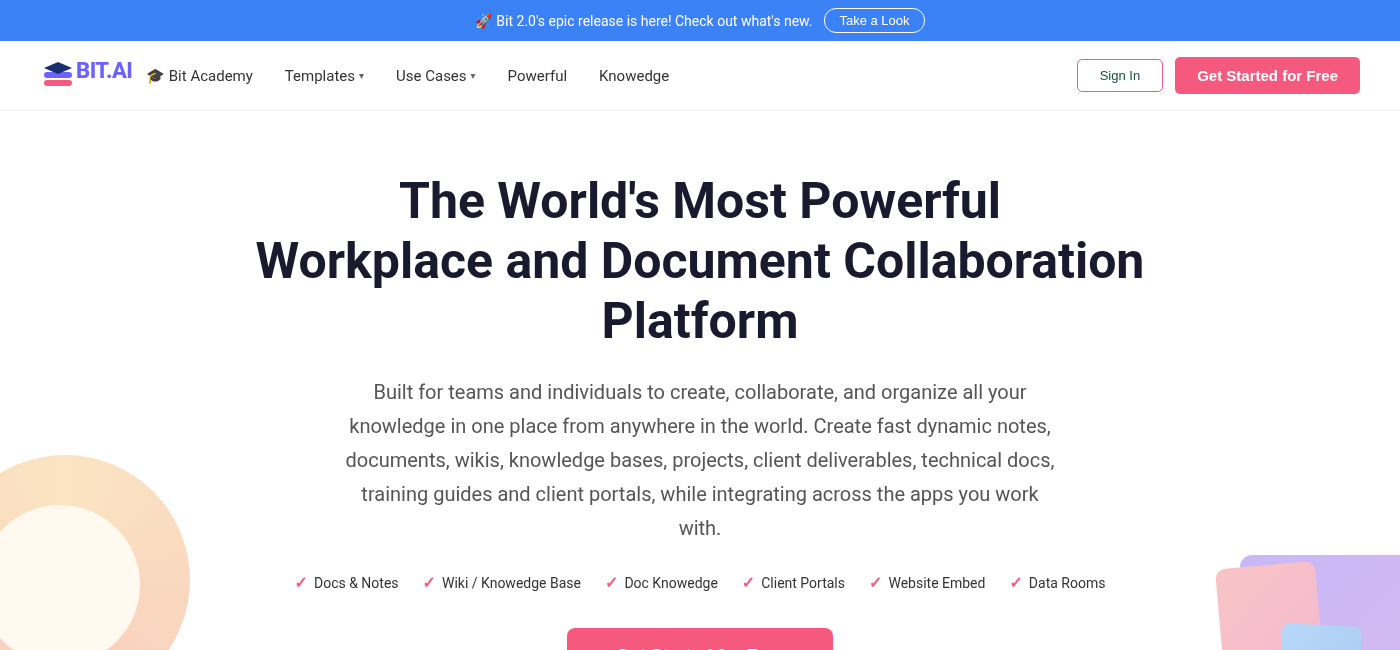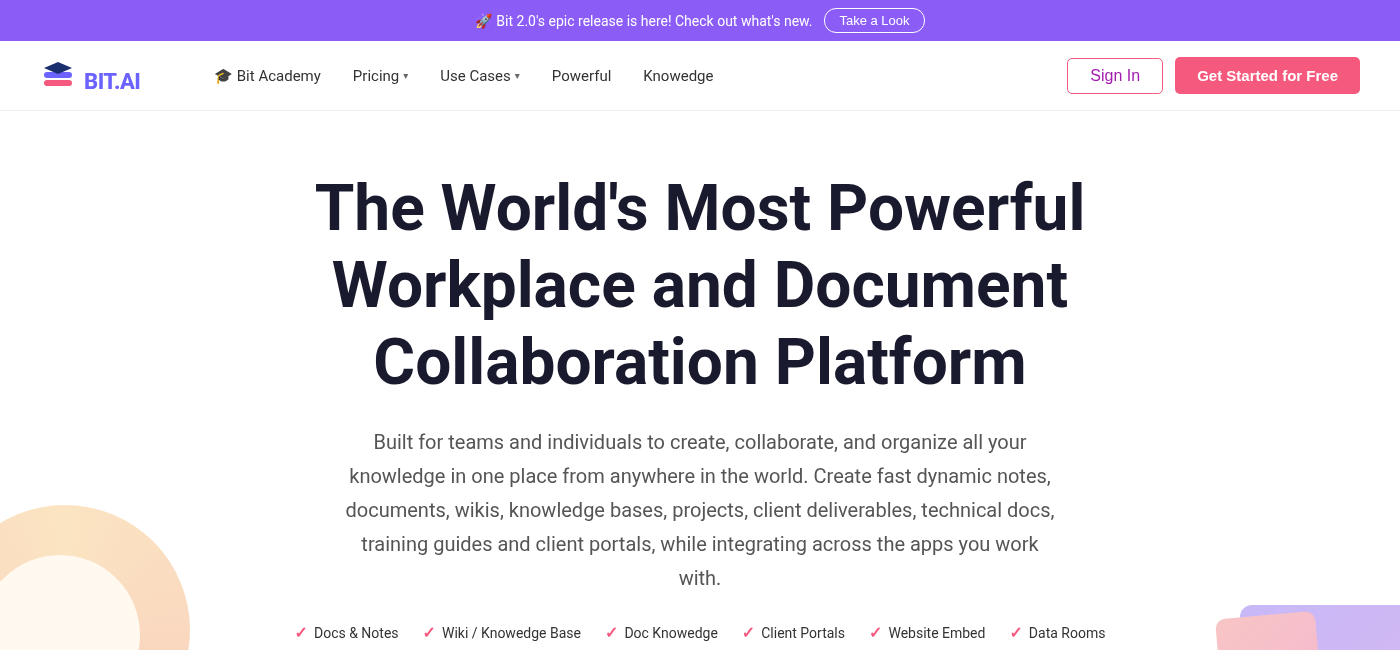--- a/index.html
+++ b/index.html
@@ -1,20 +1,20 @@
 <!DOCTYPE html>
 <html><head>
   <meta charset="utf-8">
   <style>
     * { margin: 0; padding: 0; box-sizing: border-box; }
     body { font-family: -apple-system, BlinkMacSystemFont, 'Segoe UI', Roboto, sans-serif; background: #fff; width: 1400px; height: 650px; overflow: hidden; }
 
     
     .top-banner {
-      background: #8b5cf6;
+      background: #3b82f6;
       color: #fff;
       text-align: center;
       padding: 8px 20px;
       font-size: 14px;
       display: flex;
       align-items: center;
       justify-content: center;
       gap: 12px;
     }
     .banner-cta {
@@ -32,24 +32,22 @@
     .navbar {
       display: flex;
       align-items: center;
       padding: 0 40px;
       height: 70px;
       border-bottom: 1px solid #f0f0f0;
       background: #fff;
     }
     .logo {
       display: flex;
-      align-items: flex-end;
-      gap: 8px;
+      align-items: flex-start;
       text-decoration: none;
-      margin-right: 60px;
     }
     .logo-icon {
       width: 36px;
       height: 36px;
     }
     .logo-text {
       font-size: 22px;
       font-weight: 800;
       color: #1a1a2e;
       letter-spacing: -0.5px;
@@ -82,23 +80,23 @@
 
     .nav-actions {
       display: flex;
       align-items: center;
       gap: 12px;
     }
     .btn-signin {
       padding: 8px 22px;
       border: 1.5px solid #f55a7e;
       background: transparent;
-      color: #a21caf;
+      color: #14532d;
       border-radius: 5px;
-      font-size: 16px;
+      font-size: 13px;
       cursor: pointer;
       font-weight: 500;
     }
     .btn-getstarted-nav {
       padding: 10px 22px;
       background: linear-gradient(135deg, #f55a7e, #f55a7e);
       color: #fff;
       border: none;
       border-radius: 5px;
       font-size: 15px;
@@ -180,21 +178,21 @@
       border-radius: 8px;
       transform: rotate(3deg);
     }
 
     .hero-content {
       position: relative;
       z-index: 2;
       max-width: 900px;
     }
     .hero-title {
-      font-size: 64px;
+      font-size: 50px;
       font-weight: 700;
       color: #1a1a2e;
       line-height: 1.2;
       margin-bottom: 24px;
     }
     .hero-subtitle {
       font-size: 20px;
       color: #555;
       line-height: 1.7;
       max-width: 720px;
@@ -252,21 +250,21 @@
     <span class="logo-text">
       <span>BIT</span><span style="color:#6c63ff;">.AI</span>
     </span>
   </a>
 
   <ul class="nav-links">
     <li class="nav-item">
       <span>🎓 Bit Academy</span>
     </li>
     <li class="nav-item">
-      <span>Pricing</span>
+      <span>Templates</span>
       <span class="chevron">▾</span>
     </li>
     <li class="nav-item">
       <span>Use Cases</span>
       <span class="chevron">▾</span>
     </li>
     <li class="nav-item">
       <span>Powerful</span>
     </li>
     <li class="nav-item">

